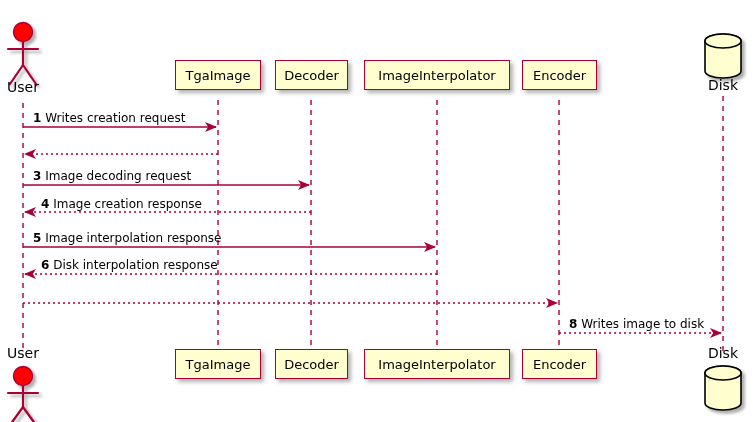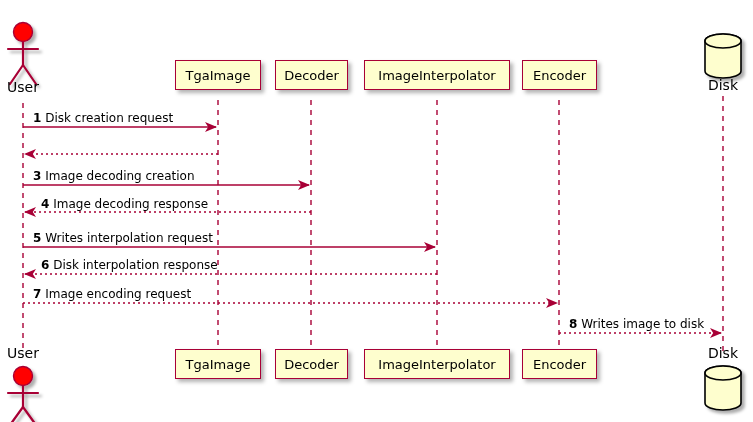--- a/index.html
+++ b/index.html
@@ -156,40 +156,36 @@
   </div>
   <div class="db-label" style="left:696px; top:69px; width:54px;">
     <span>Disk</span>
   </div>
   <div class="db-label" style="left:696px; top:337px; width:54px;">
     <span>Disk</span>
   </div>
 
   <div class="msg-label" style="left:33px; top:103px;">
     <span class="msg-num">1</span>
-    <span>Disk creation request</span>
+    <span>Writes creation request</span>
   </div>
   <div class="msg-label" style="left:33px; top:161px;">
     <span class="msg-num">3</span>
-    <span>Image decoding creation</span>
+    <span>Image decoding request</span>
   </div>
   <div class="msg-label" style="left:41px; top:189px;">
     <span class="msg-num">4</span>
-    <span>Image decoding response</span>
+    <span>Image creation response</span>
   </div>
   <div class="msg-label" style="left:33px; top:223px;">
     <span class="msg-num">5</span>
-    <span>Writes interpolation request</span>
+    <span>Image interpolation response</span>
   </div>
   <div class="msg-label" style="left:41px; top:250px;">
     <span class="msg-num">6</span>
     <span>Disk interpolation response</span>
-  </div>
-  <div class="msg-label" style="left:33px; top:279px;">
-    <span class="msg-num">7</span>
-    <span>Image encoding request</span>
   </div>
   <div class="msg-label" style="left:569px; top:309px;">
     <span class="msg-num">8</span>
     <span>Writes image to disk</span>
   </div>
 
 </div>
 
 </body></html>

